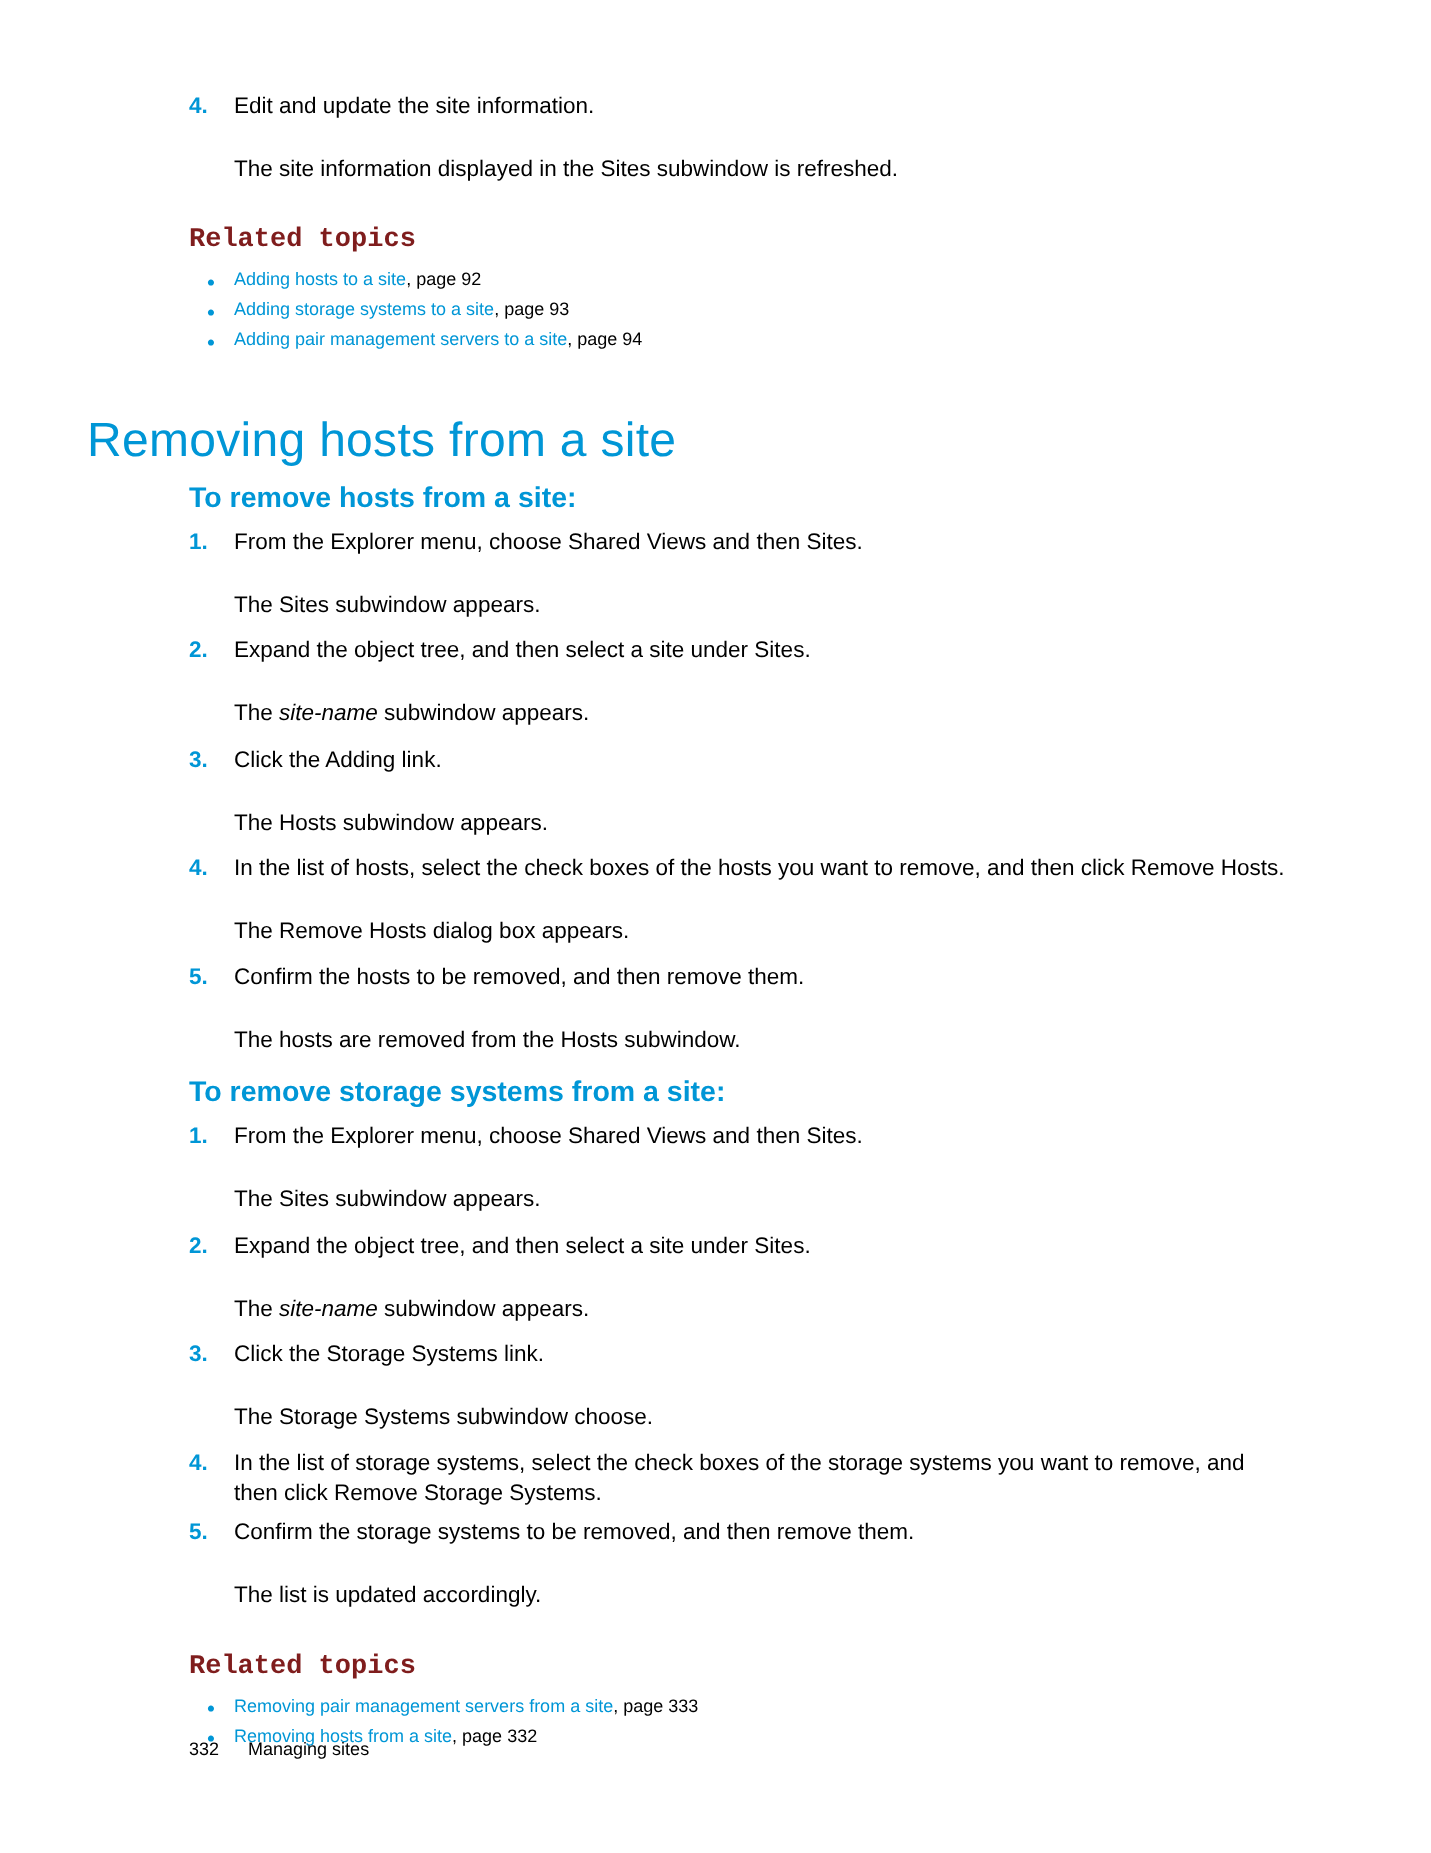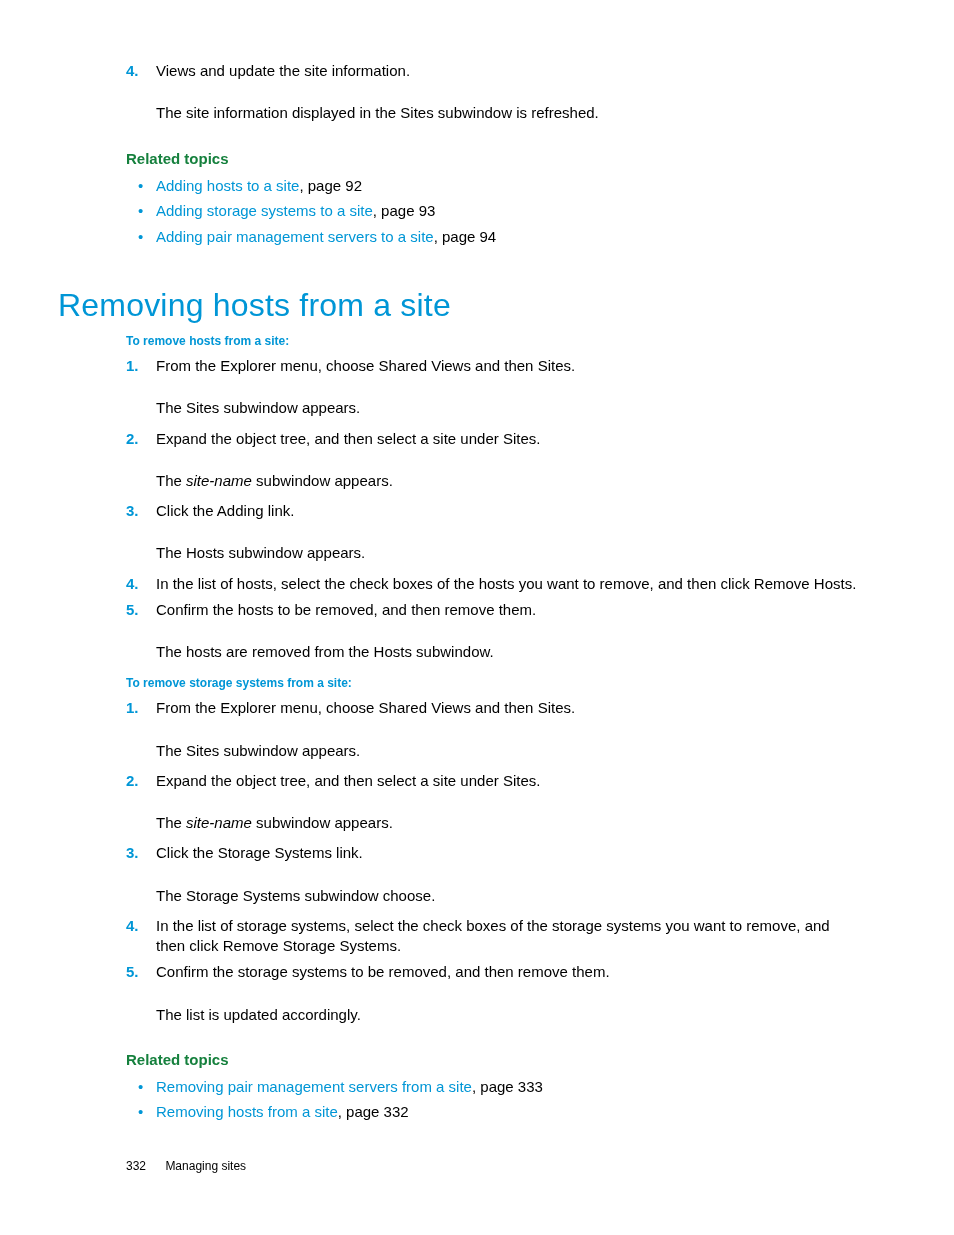--- a/index.html
+++ b/index.html
@@ -21,30 +21,30 @@
   .h2 {
     font-family: "Trebuchet MS", "Lucida Sans", Arial, sans-serif;
     font-weight: 300;
     font-size: 32px;
     color: #0096d6;
     margin: 38px 0 8px 0;
     letter-spacing: 0.2px;
   }
   .intro {
     font-family: "Trebuchet MS", Arial, sans-serif;
-    font-size: 12px;
+    font-size: 19px;
     font-weight: bold;
     color: #0096d6;
     margin: 10px 0 8px 68px;
   }
   .rel-head {
-    font-family: Liberation Sans, sans-serif;
-    font-size: 15px;
+    font-family: Liberation Mono, monospace;
+    font-size: 18px;
     font-weight: bold;
-    color: #15803d;
+    color: #7f1d1d;
     margin: 22px 0 6px 68px;
   }
   ol.steps {
     list-style: none;
     margin: 0 0 0 68px;
     padding: 0;
     counter-reset: step;
   }
   ol.steps > li {
     position: relative;
@@ -68,21 +68,21 @@
     padding-bottom: 4px;
   }
   ul.rel {
     list-style: none;
     margin: 4px 0 0 68px;
     padding: 0;
   }
   ul.rel > li {
     position: relative;
     padding-left: 30px;
-    font-size: 15px;
+    font-size: 12px;
     line-height: 1.7;
   }
   ul.rel > li::before {
     content: "•";
     position: absolute;
     left: 12px;
     color: #0096d6;
     font-size: 15px;
     line-height: 1.7;
   }
@@ -102,21 +102,21 @@
   .footer .pn { margin-right: 16px; }
 </style>
 </head>
 <body>
 
 <div class="page">
 
   <ol class="steps">
     <li>
       <span class="num">4.</span>
-      <span>Views and update the site information.</span>
+      <span>Edit and update the site information.</span>
       <span class="result">The site information displayed in the Sites subwindow is refreshed.</span>
     </li>
   </ol>
 
   <div class="rel-head">Related topics</div>
   <ul class="rel">
     <li>
       <a class="link">Adding hosts to a site</a><span>, page 92</span>
     </li>
     <li>
@@ -141,20 +141,21 @@
       <span class="result"><span>The </span><span class="i">site-name</span><span> subwindow appears.</span></span>
     </li>
     <li>
       <span class="num">3.</span>
       <span>Click the </span><span class="b">Adding</span><span> link.</span>
       <span class="result">The Hosts subwindow appears.</span>
     </li>
     <li>
       <span class="num">4.</span>
       <span>In the list of hosts, select the check boxes of the hosts you want to remove, and then click </span><span class="b">Remove Hosts</span><span>.</span>
+      <span class="result">The Remove Hosts dialog box appears.</span>
     </li>
     <li>
       <span class="num">5.</span>
       <span>Confirm the hosts to be removed, and then remove them.</span>
       <span class="result">The hosts are removed from the Hosts subwindow.</span>
     </li>
   </ol>
 
   <div class="intro">To remove storage systems from a site:</div>
   <ol class="steps">

